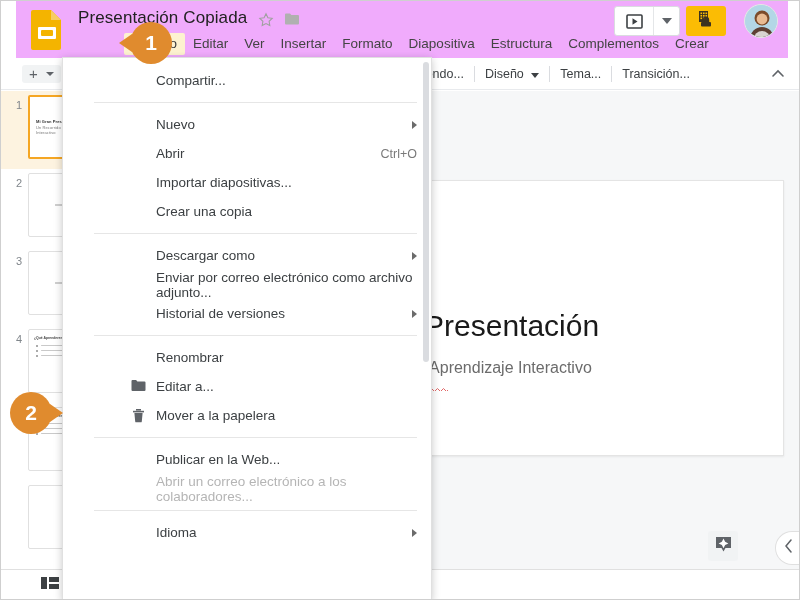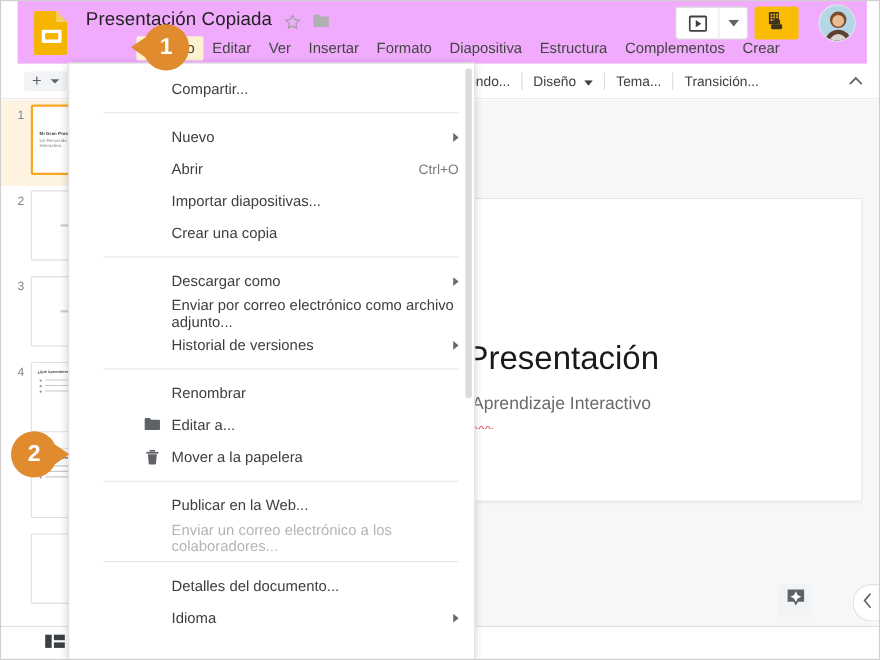--- a/index.html
+++ b/index.html
@@ -520,28 +520,25 @@
         </span>
         <span>Mover a la papelera</span>
       </div>
 
       <div class="dd-sep"></div>
 
       <div class="dd-item">
         <span>Publicar en la Web...</span>
       </div>
       <div class="dd-item disabled">
-        <span>Enviar un correo electrónico a los colaboradores...</span>
+        <span>Abrir un correo electrónico a los colaboradores...</span>
       </div>
 
       <div class="dd-sep"></div>
 
-      <div class="dd-item">
-        <span>Detalles del documento...</span>
-      </div>
       <div class="dd-item">
         <span>Idioma</span>
         <span class="submenu-arrow"></span>
       </div>
 
     </div>
 
     <div class="dd-scrollbar"></div>
     <div class="dd-scrollthumb"></div>
   </div>

